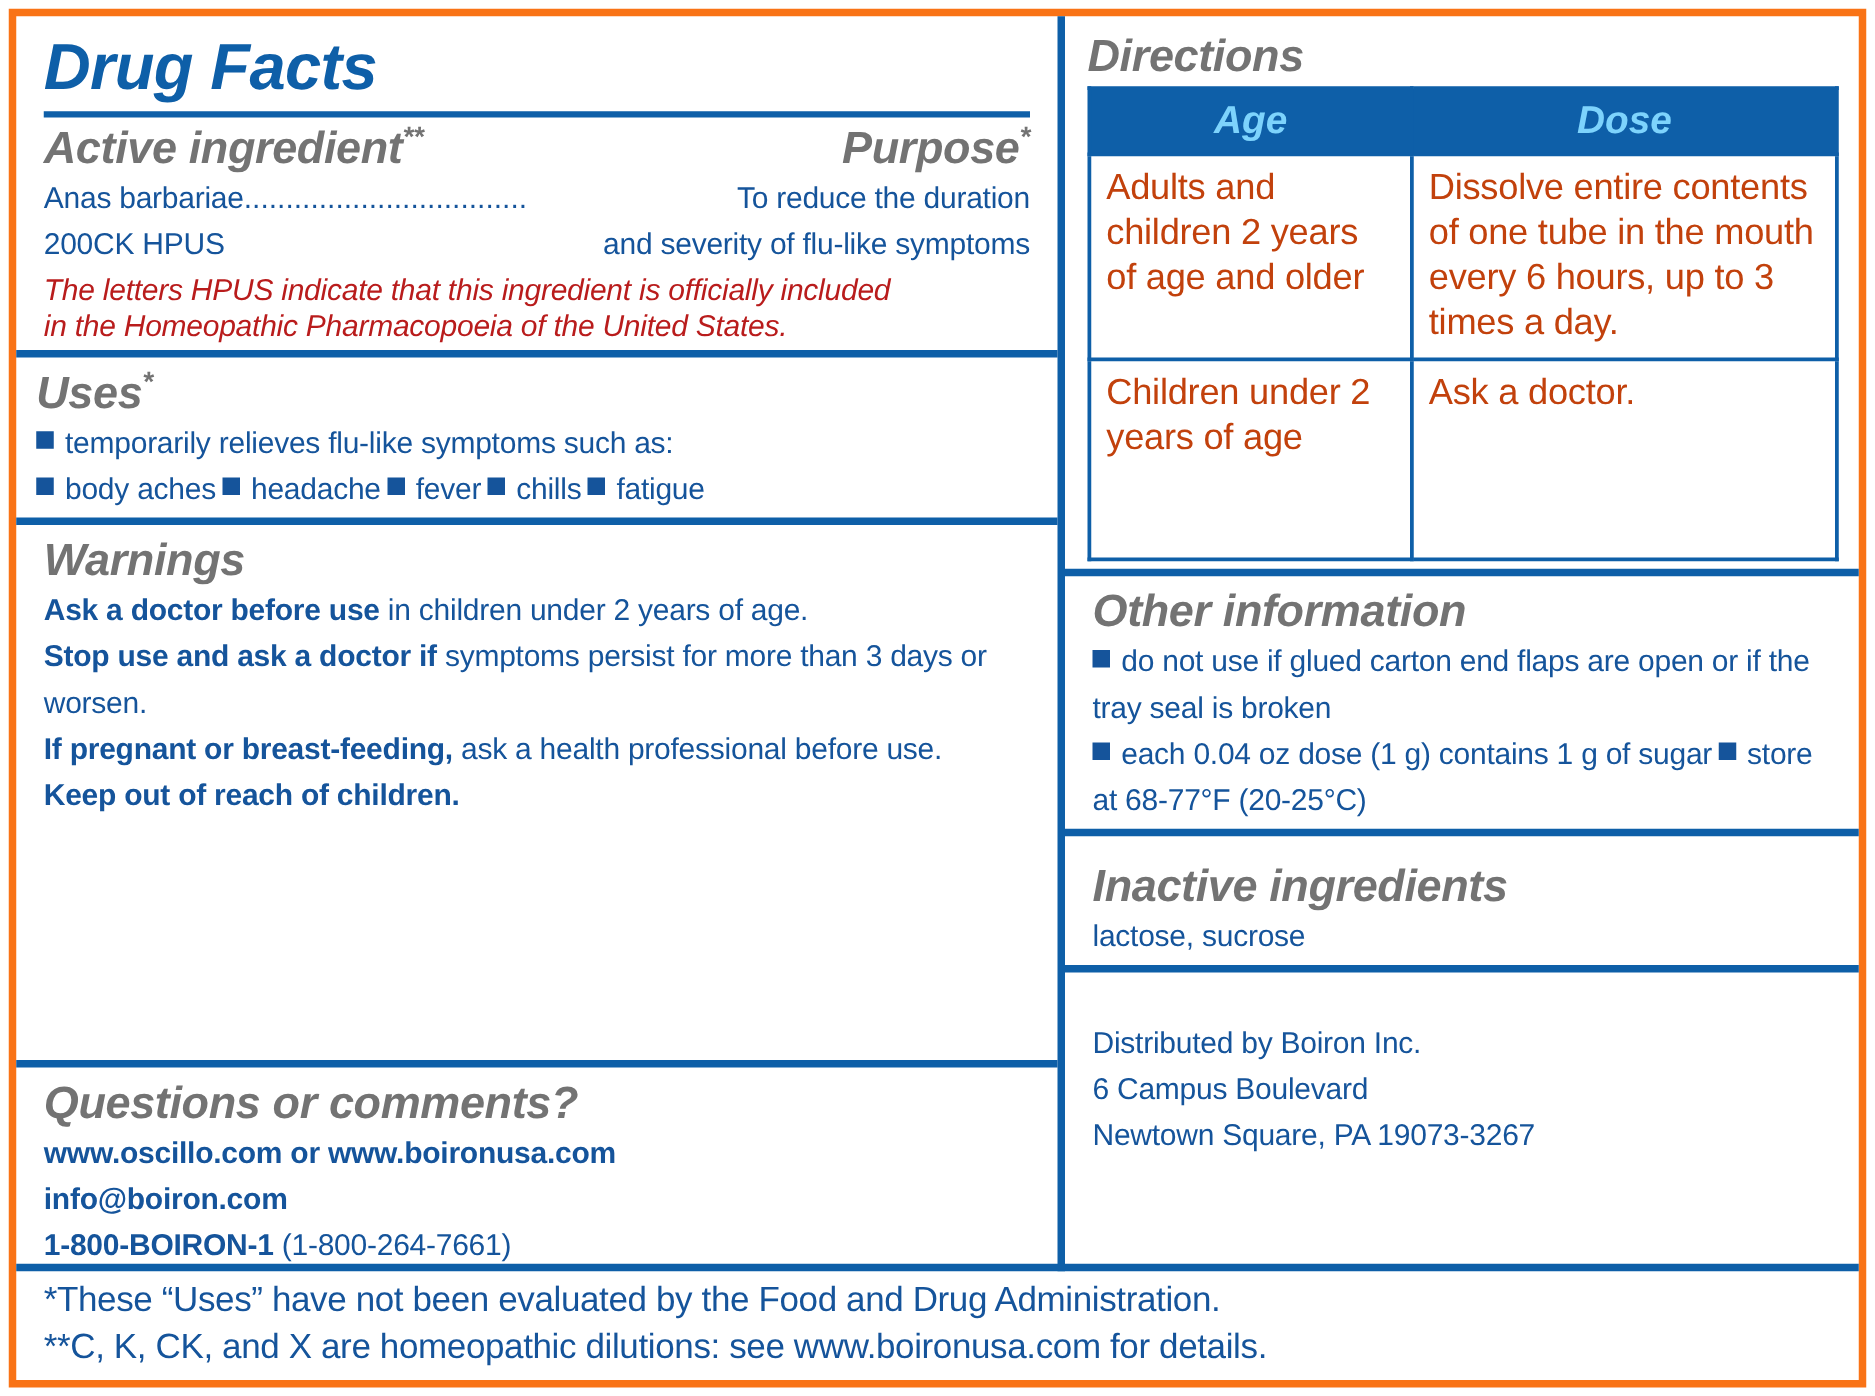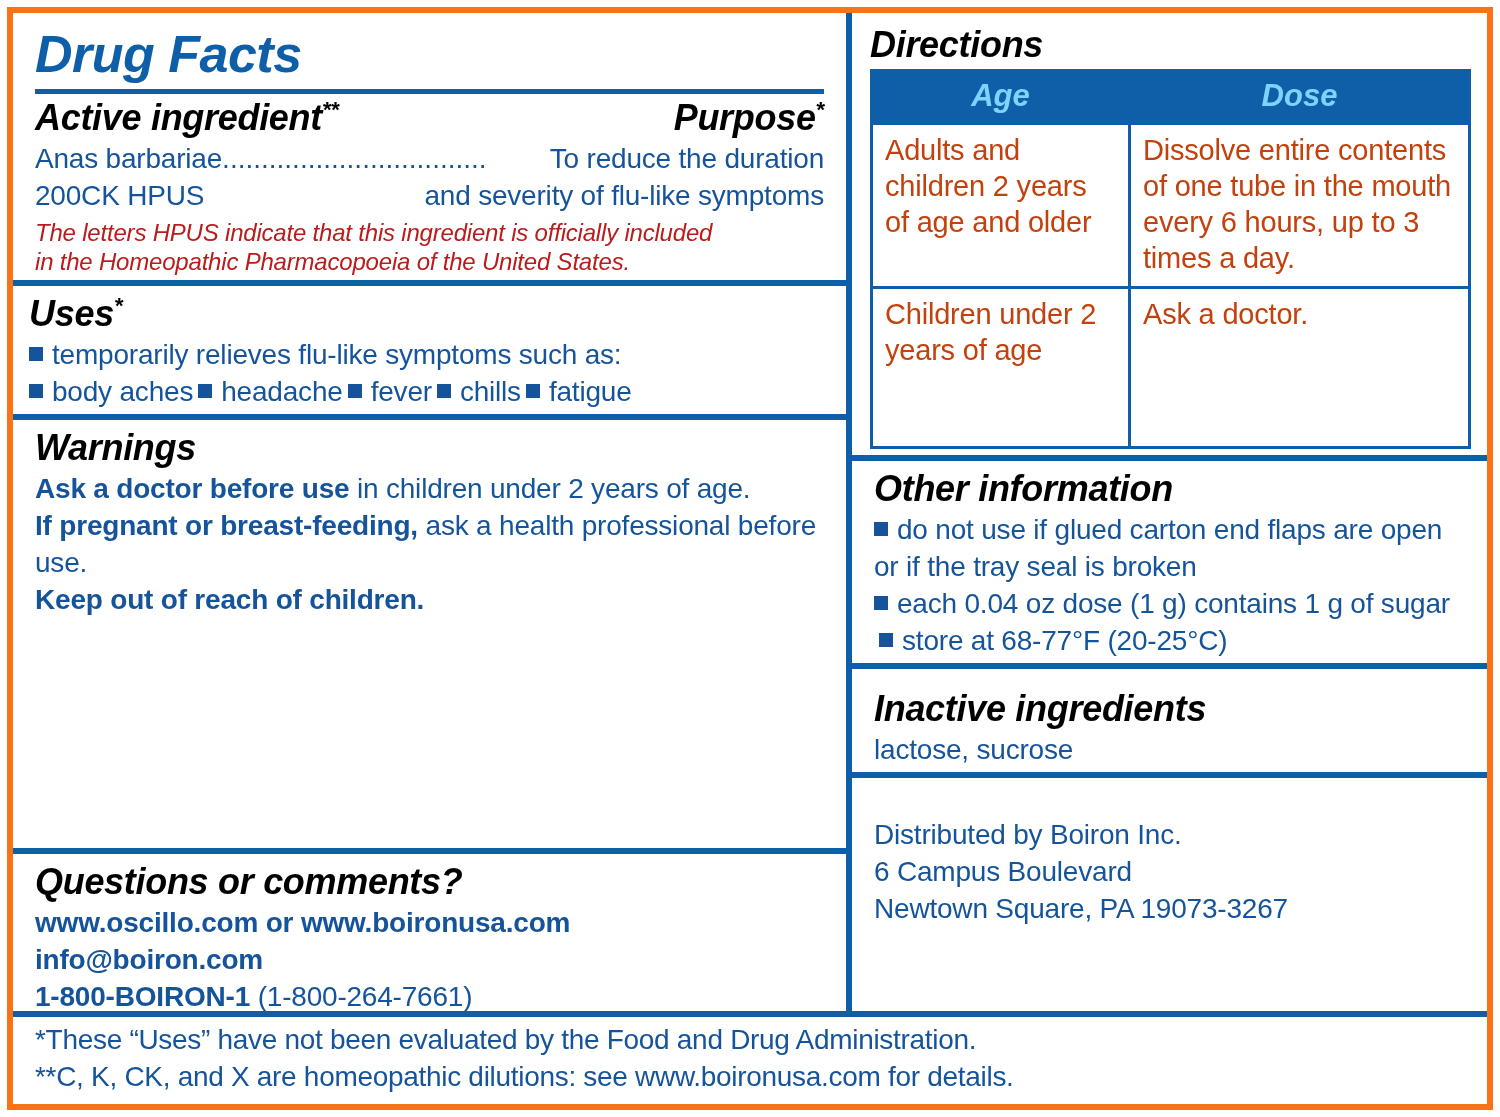--- a/index.html
+++ b/index.html
@@ -69,30 +69,30 @@
   .title-rule {
     height: 5px;
     background: #0E5FA8;
     margin: 4px 0 2px 0;
   }
   .head {
     font-weight: bold;
     font-style: italic;
     font-size: 36px;
     line-height: 44px;
-    color: #000000;
+    color: #737373;
     letter-spacing: -0.3px;
   }
   .sup {
     font-size: 0.62em;
     vertical-align: super;
     line-height: 0;
   }
   .body {
-    font-size: 28px;
+    font-size: 24px;
     line-height: 37px;
     color: #15549B;
     letter-spacing: -0.2px;
   }
   .body b { font-weight: bold; }
   .ital-note {
     font-style: italic;
     font-size: 24px;
     line-height: 29px;
     color: #b91c1c;
@@ -215,20 +215,21 @@
           <span class="bullet"></span><span>temporarily relieves flu-like symptoms such as:</span>
         </div>
         <div class="body nowrap">
           <span class="bullet"></span><span>body aches</span><span class="bullet inline"></span><span>headache</span><span class="bullet inline"></span><span>fever</span><span class="bullet inline"></span><span>chills</span><span class="bullet inline"></span><span>fatigue</span>
         </div>
       </div>
 
       <div class="sect rule-top grow" style="padding-top:6px;">
         <div class="head">Warnings</div>
         <div class="body"><b>Ask a doctor before use</b><span> in children under 2 years of age.</span></div>
+        <div class="body"><b>Stop use and ask a doctor if</b><span> symptoms persist for more than 3 days or worsen.</span></div>
         <div class="body"><b>If pregnant or breast-feeding,</b><span> ask a health professional before use.</span></div>
         <div class="body"><b>Keep out of reach of children.</b><span></span></div>
       </div>
 
       <div class="sect rule-top" style="padding-top:6px; height:169px;">
         <div class="head">Questions or comments?</div>
         <div class="body"><b>www.oscillo.com or www.boironusa.com</b></div>
         <div class="body"><b>info@boiron.com</b></div>
         <div class="body"><b>1-800-BOIRON-1</b> <span>(1-800-264-7661)</span></div>
       </div>

